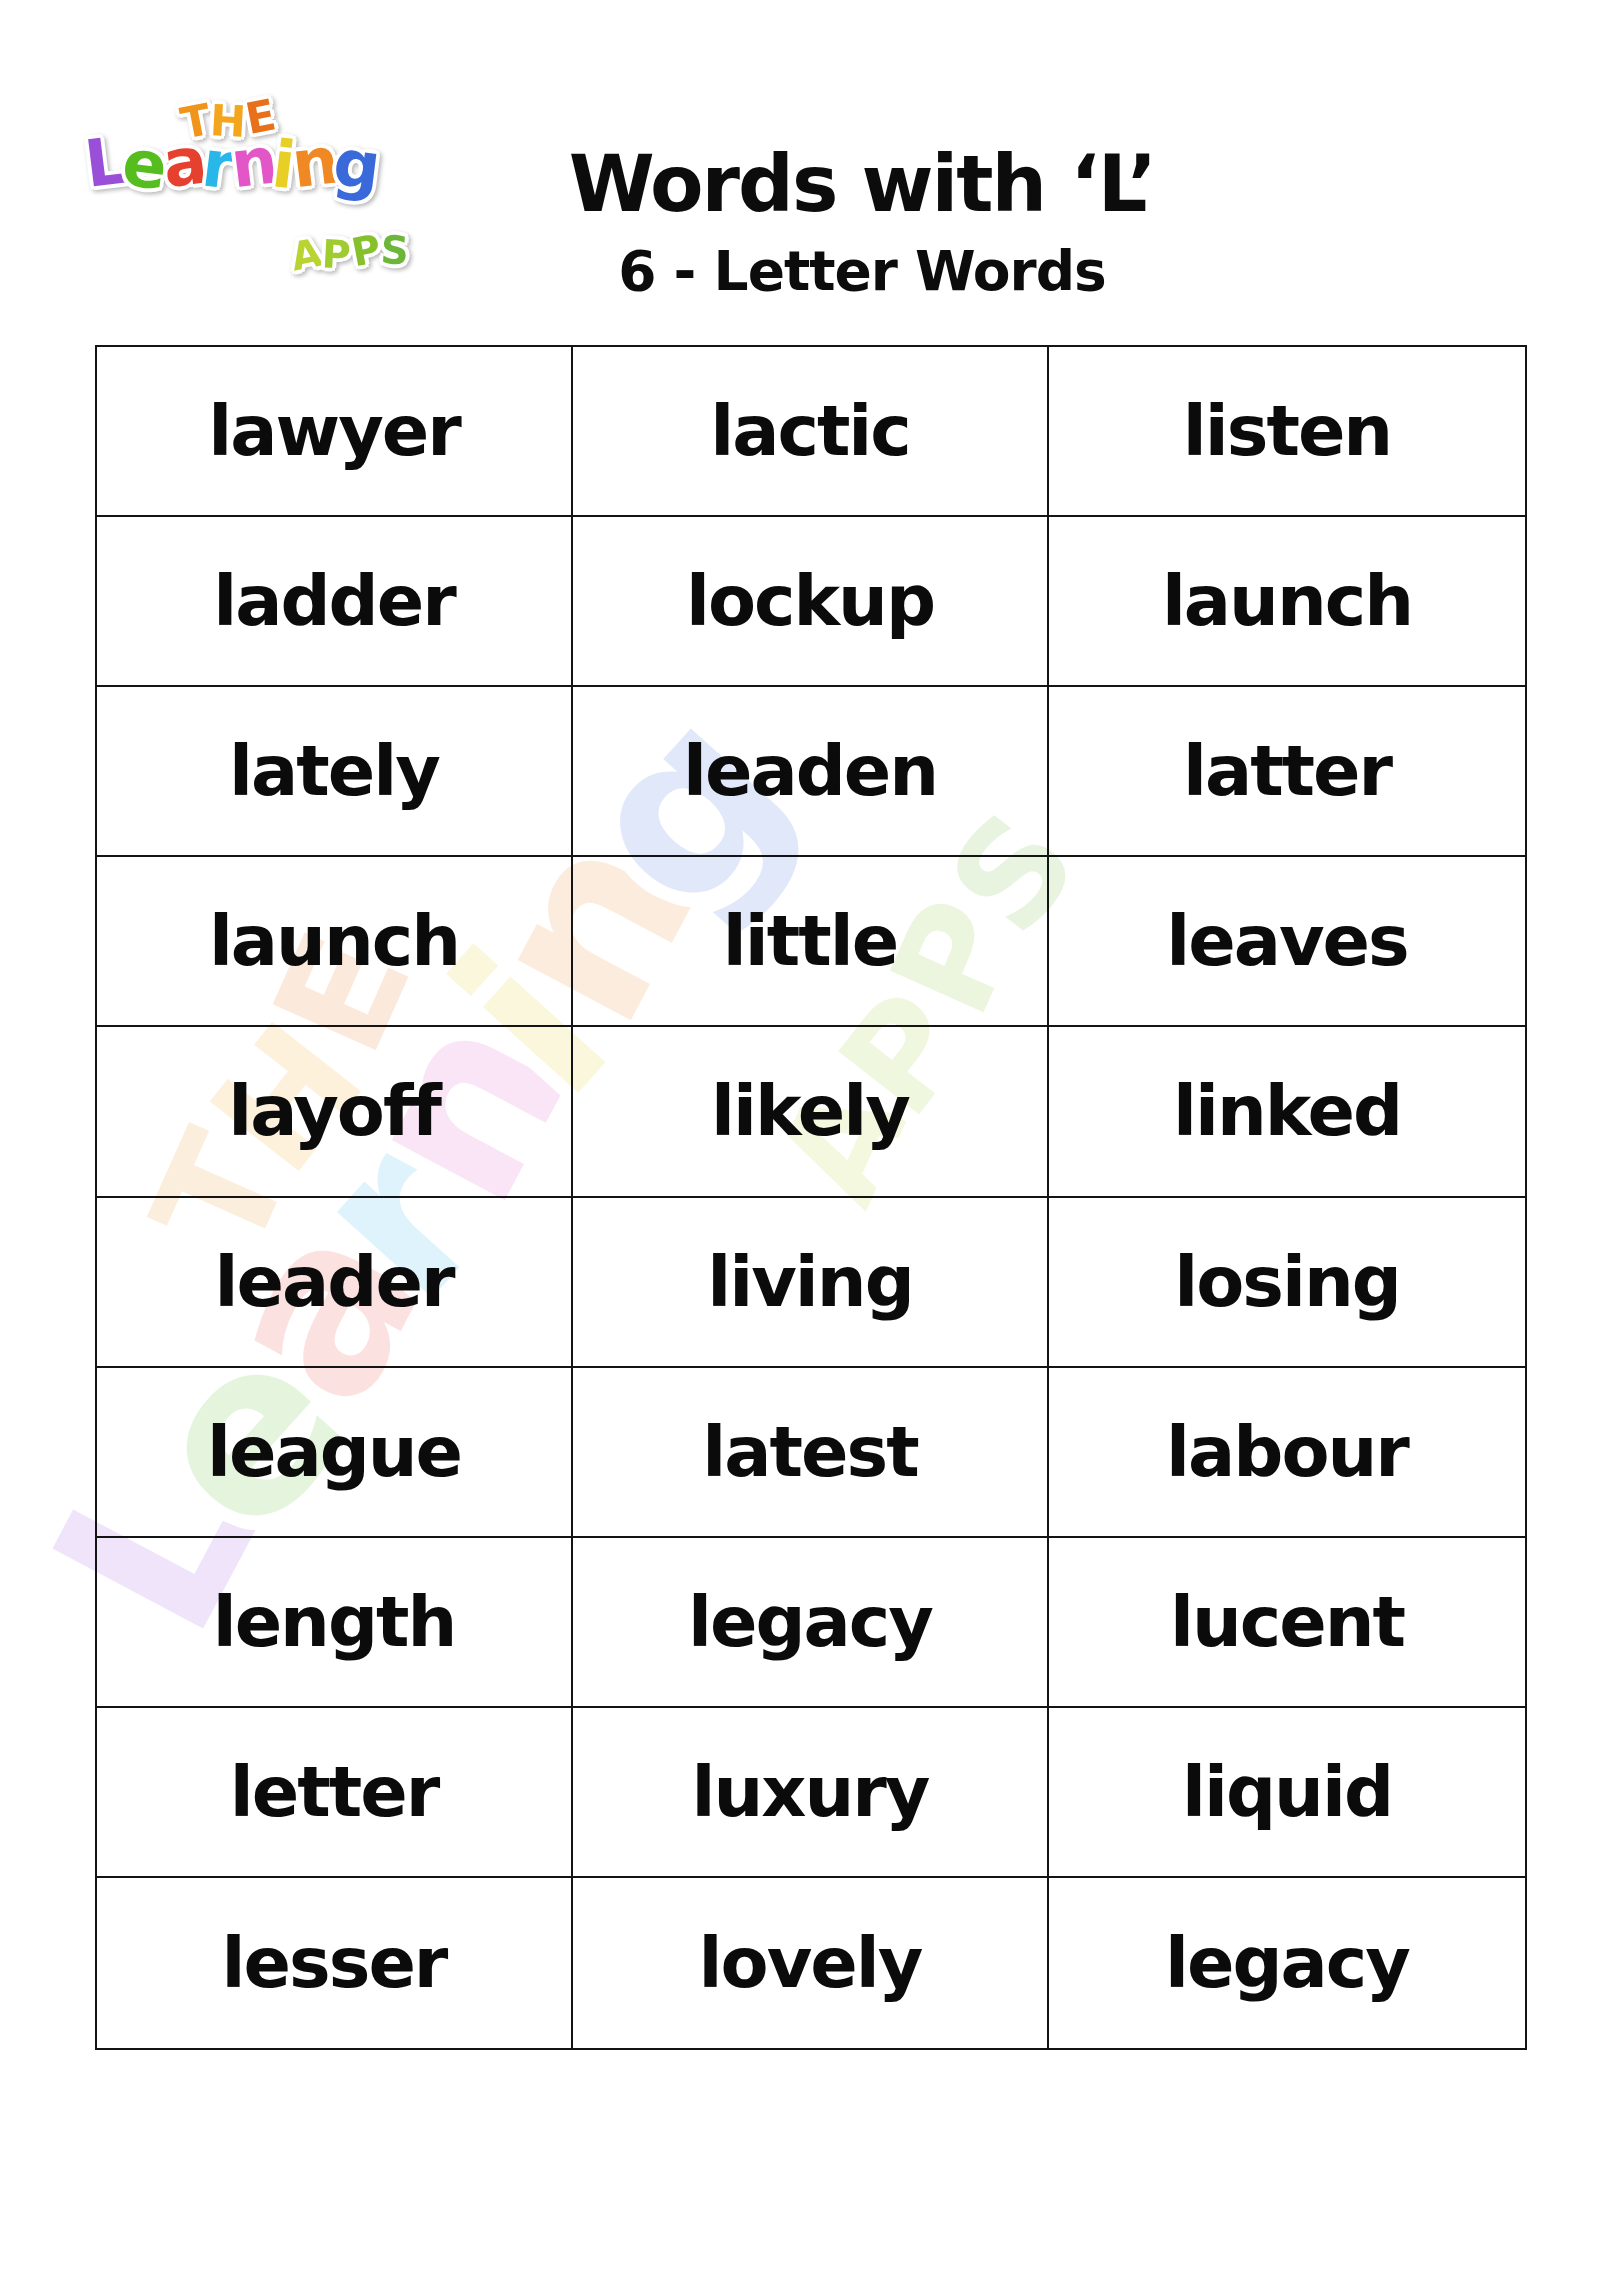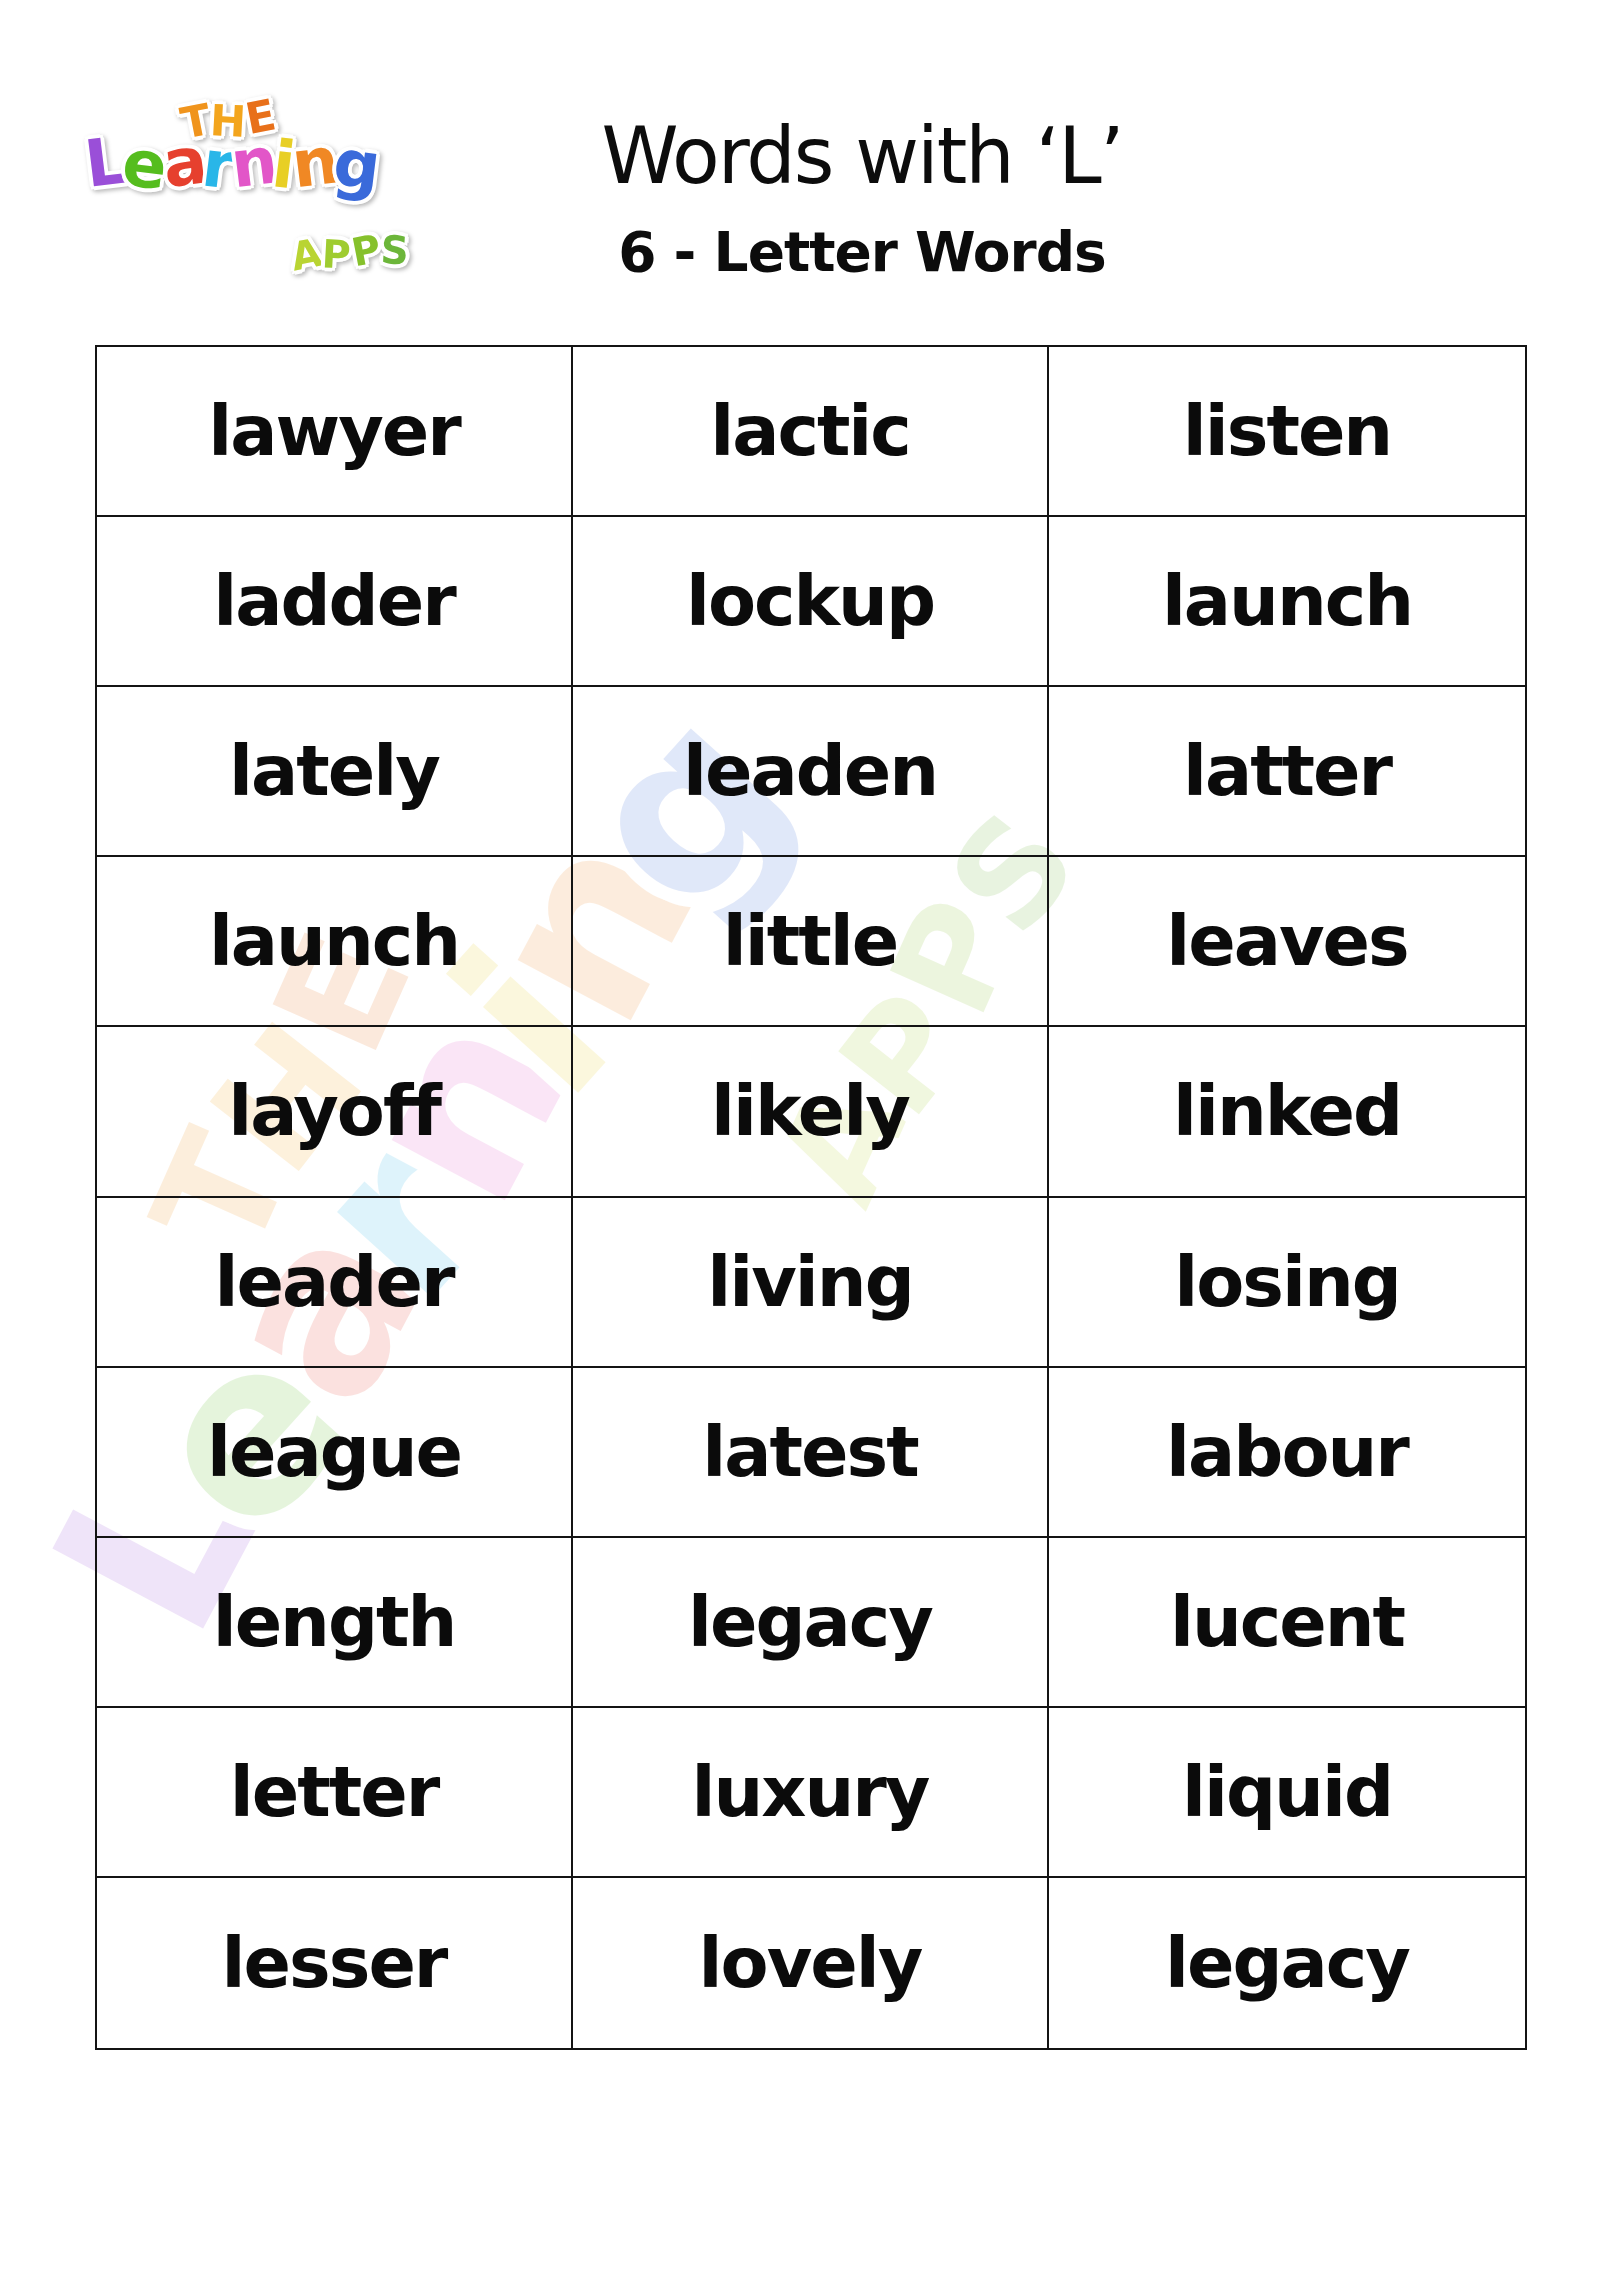--- a/index.html
+++ b/index.html
@@ -19,22 +19,22 @@
   .logo-apps{position:absolute;left:208px;top:143px;font-size:39px;letter-spacing:1px;transform:rotate(-4deg);}
   .lt{
     display:inline-block;font-weight:bold;
     text-shadow:-2.9px -2.9px 0 #fff,2.9px -2.9px 0 #fff,-2.9px 2.9px 0 #fff,2.9px 2.9px 0 #fff,
                 -3.9px 0 0 #fff,3.9px 0 0 #fff,0 -3.9px 0 #fff,0 3.9px 0 #fff;
   }
   .lt:nth-child(2n){transform:rotate(7deg) translateY(2px);}
   .lt:nth-child(2n+1){transform:rotate(-7deg);}
   
   .header{position:absolute;left:421px;top:116px;width:882px;text-align:center;z-index:2;color:#0c0c0c;}
-  .title{font-size:78px;font-weight:normal;letter-spacing:-2px;line-height:1.05;}
-  .subtitle{font-size:55px;font-weight:bold;letter-spacing:-1px;margin-top:22px;}
+  .title{font-size:78px;font-weight:bold;letter-spacing:-2px;line-height:1.05;margin-top:28px;}
+  .subtitle{font-size:55px;font-weight:bold;letter-spacing:-1px;margin-top:13px;}
   
   .words-table{
     position:absolute;left:95px;top:345px;width:1432px;height:1705px;z-index:2;
     display:grid;grid-template-columns:repeat(3,1fr);grid-template-rows:repeat(10,1fr);
     border:2.9px solid #141414;box-sizing:border-box;
   }
   .cell{
     border-right:2.9px solid #141414;border-bottom:2.9px solid #141414;
     display:flex;align-items:center;justify-content:center;
     font-size:70px;font-weight:bold;color:#0b0b0b;letter-spacing:-2px;

